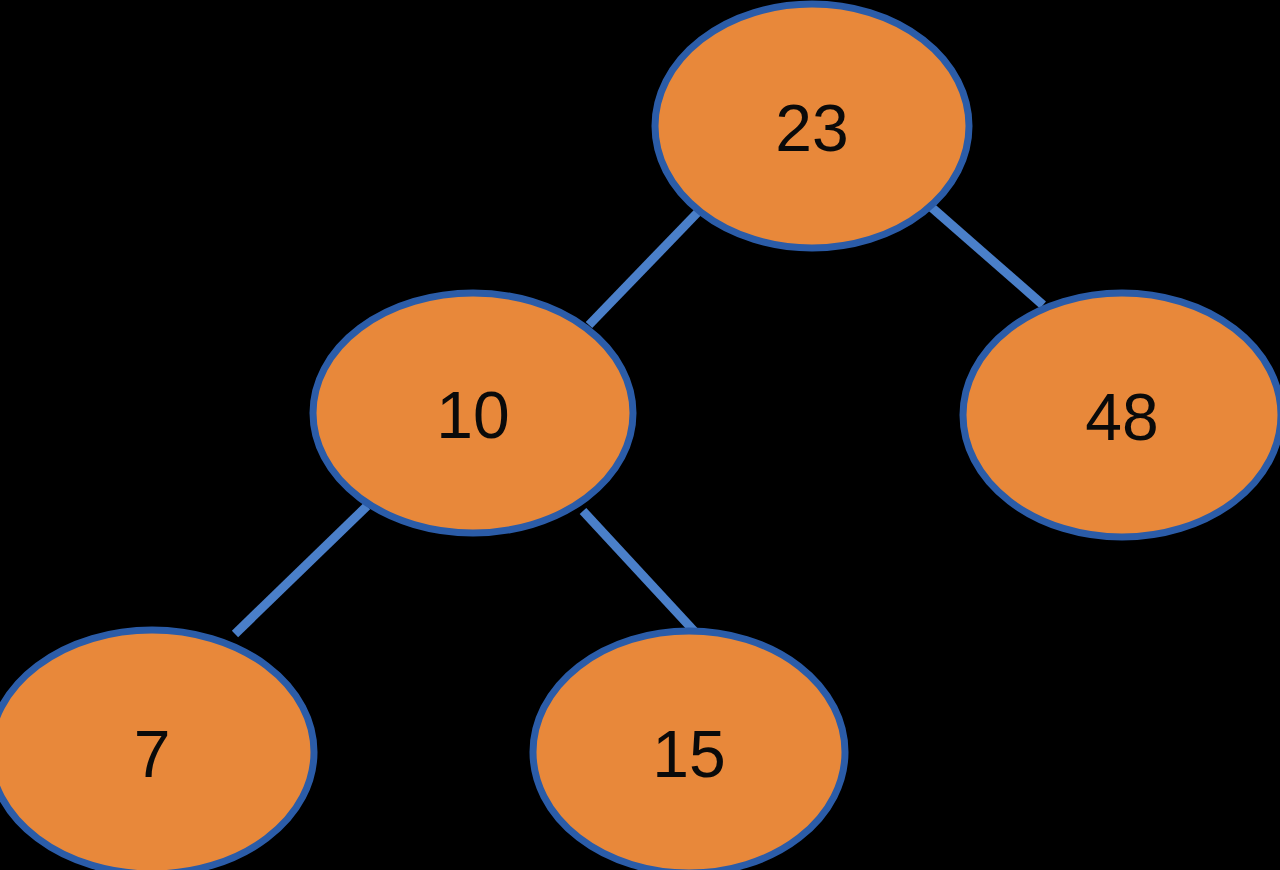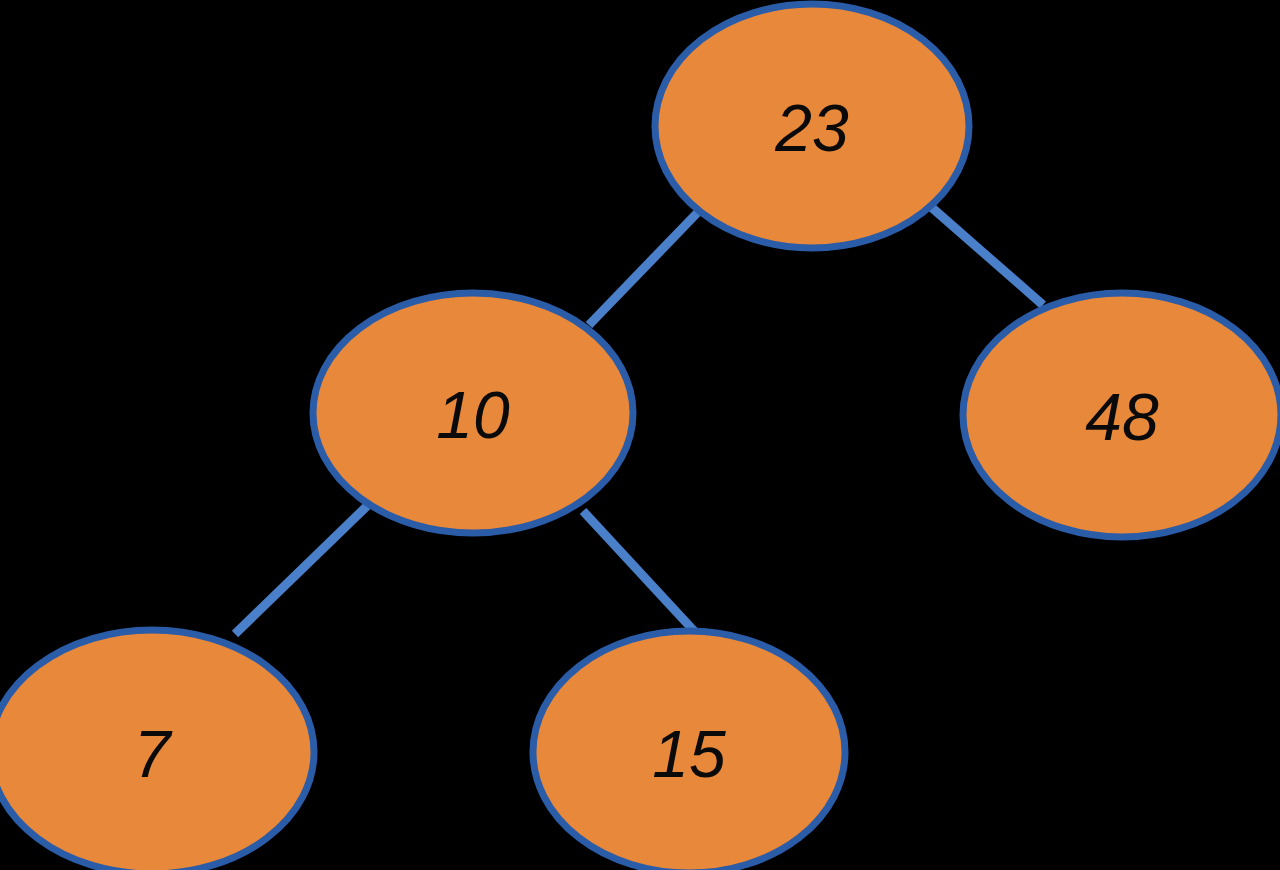--- a/index.html
+++ b/index.html
@@ -36,21 +36,21 @@
     fill: #0a0a0a;
     text-anchor: middle;
     dominant-baseline: central;
     paint-order: stroke;
     letter-spacing: 0px;
   }
 </style>
 </head>
 <body style="background: rgb(0, 0, 0);">
 
-<div id="canvas" style="background: rgb(0, 0, 0); font-style: italic;">
+<div id="canvas" style="background: rgb(0, 0, 0);">
   <svg id="tree-svg" viewBox="0 0 1280 870" xmlns="http://www.w3.org/2000/svg">
 
     <g>
       <line class="edge" x1="699" y1="211" x2="589" y2="325" stroke="#4A7FC9" stroke-width="9" stroke-linecap="butt"></line>
       <line class="edge" x1="930" y1="206" x2="1043" y2="305" stroke="#4A7FC9" stroke-width="9" stroke-linecap="butt"></line>
       <line class="edge" x1="367" y1="506" x2="235" y2="634" stroke="#4A7FC9" stroke-width="9" stroke-linecap="butt"></line>
       <line class="edge" x1="583" y1="511" x2="695" y2="632" stroke="#4A7FC9" stroke-width="9" stroke-linecap="butt"></line>
     </g>
 
     <g>

